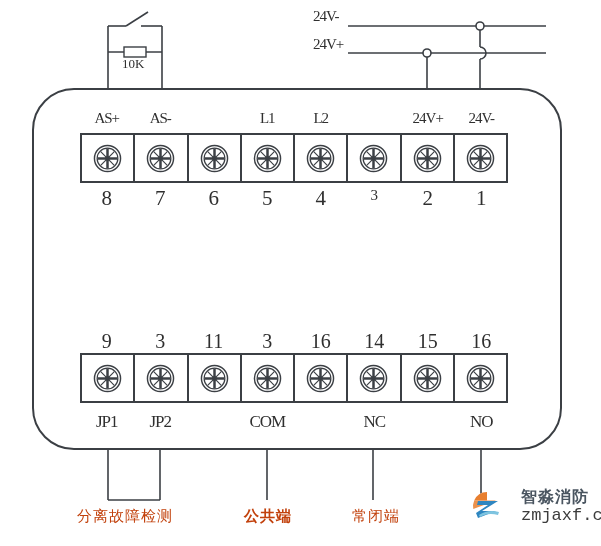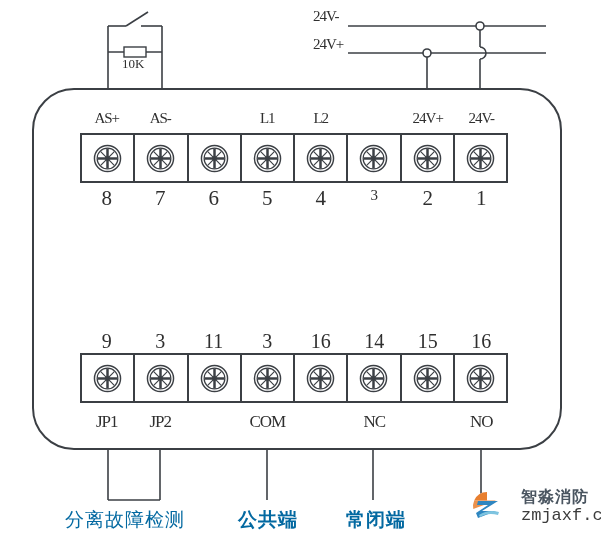--- a/index.html
+++ b/index.html
@@ -37,26 +37,26 @@
   #nums-row2{top:327px;align-items:flex-end;font-size:20px;}
   #labels-row2{top:412px;align-items:flex-start;font-size:17px;letter-spacing:-1px;}
   
   .wire-label{position:absolute;font-size:15px;letter-spacing:-1px;white-space:nowrap;}
   #label-24v-neg{left:313px;top:8px;}
   #label-24v-pos{left:313px;top:36px;}
   #resistor-value{left:122px;top:56px;font-size:13px;letter-spacing:0;}
   
   .cn-label{
     position:absolute;top:507px;transform:translateX(-50%);
-    font-size:19px;letter-spacing:1px;white-space:nowrap;color:#0369a1;
+    font-size:15px;letter-spacing:1px;white-space:nowrap;color:#c2410c;
     font-family:"Liberation Serif","DejaVu Serif",serif;
   }
   #ann-jumper{left:125px;}
   #ann-com{left:268px;font-weight:bold;}
-  #ann-nc{left:376px;font-weight:bold;}
+  #ann-nc{left:376px;}
   #ann-no{left:483px;}
   
   #watermark{position:absolute;left:472px;top:489px;display:flex;align-items:flex-start;}
   #wm-logo{width:30px;height:30px;margin-top:2px;}
   #wm-text{margin-left:19px;line-height:1;}
   #wm-brand{font-size:16px;font-weight:bold;color:#4a5560;letter-spacing:1px;
     font-family:"Liberation Sans","DejaVu Sans",sans-serif;}
   #wm-site{font-size:17px;font-weight:normal;color:#3c3c3c;margin-top:2px;
     font-family:"Liberation Mono","DejaVu Sans Mono",monospace;letter-spacing:0;}
 </style>

